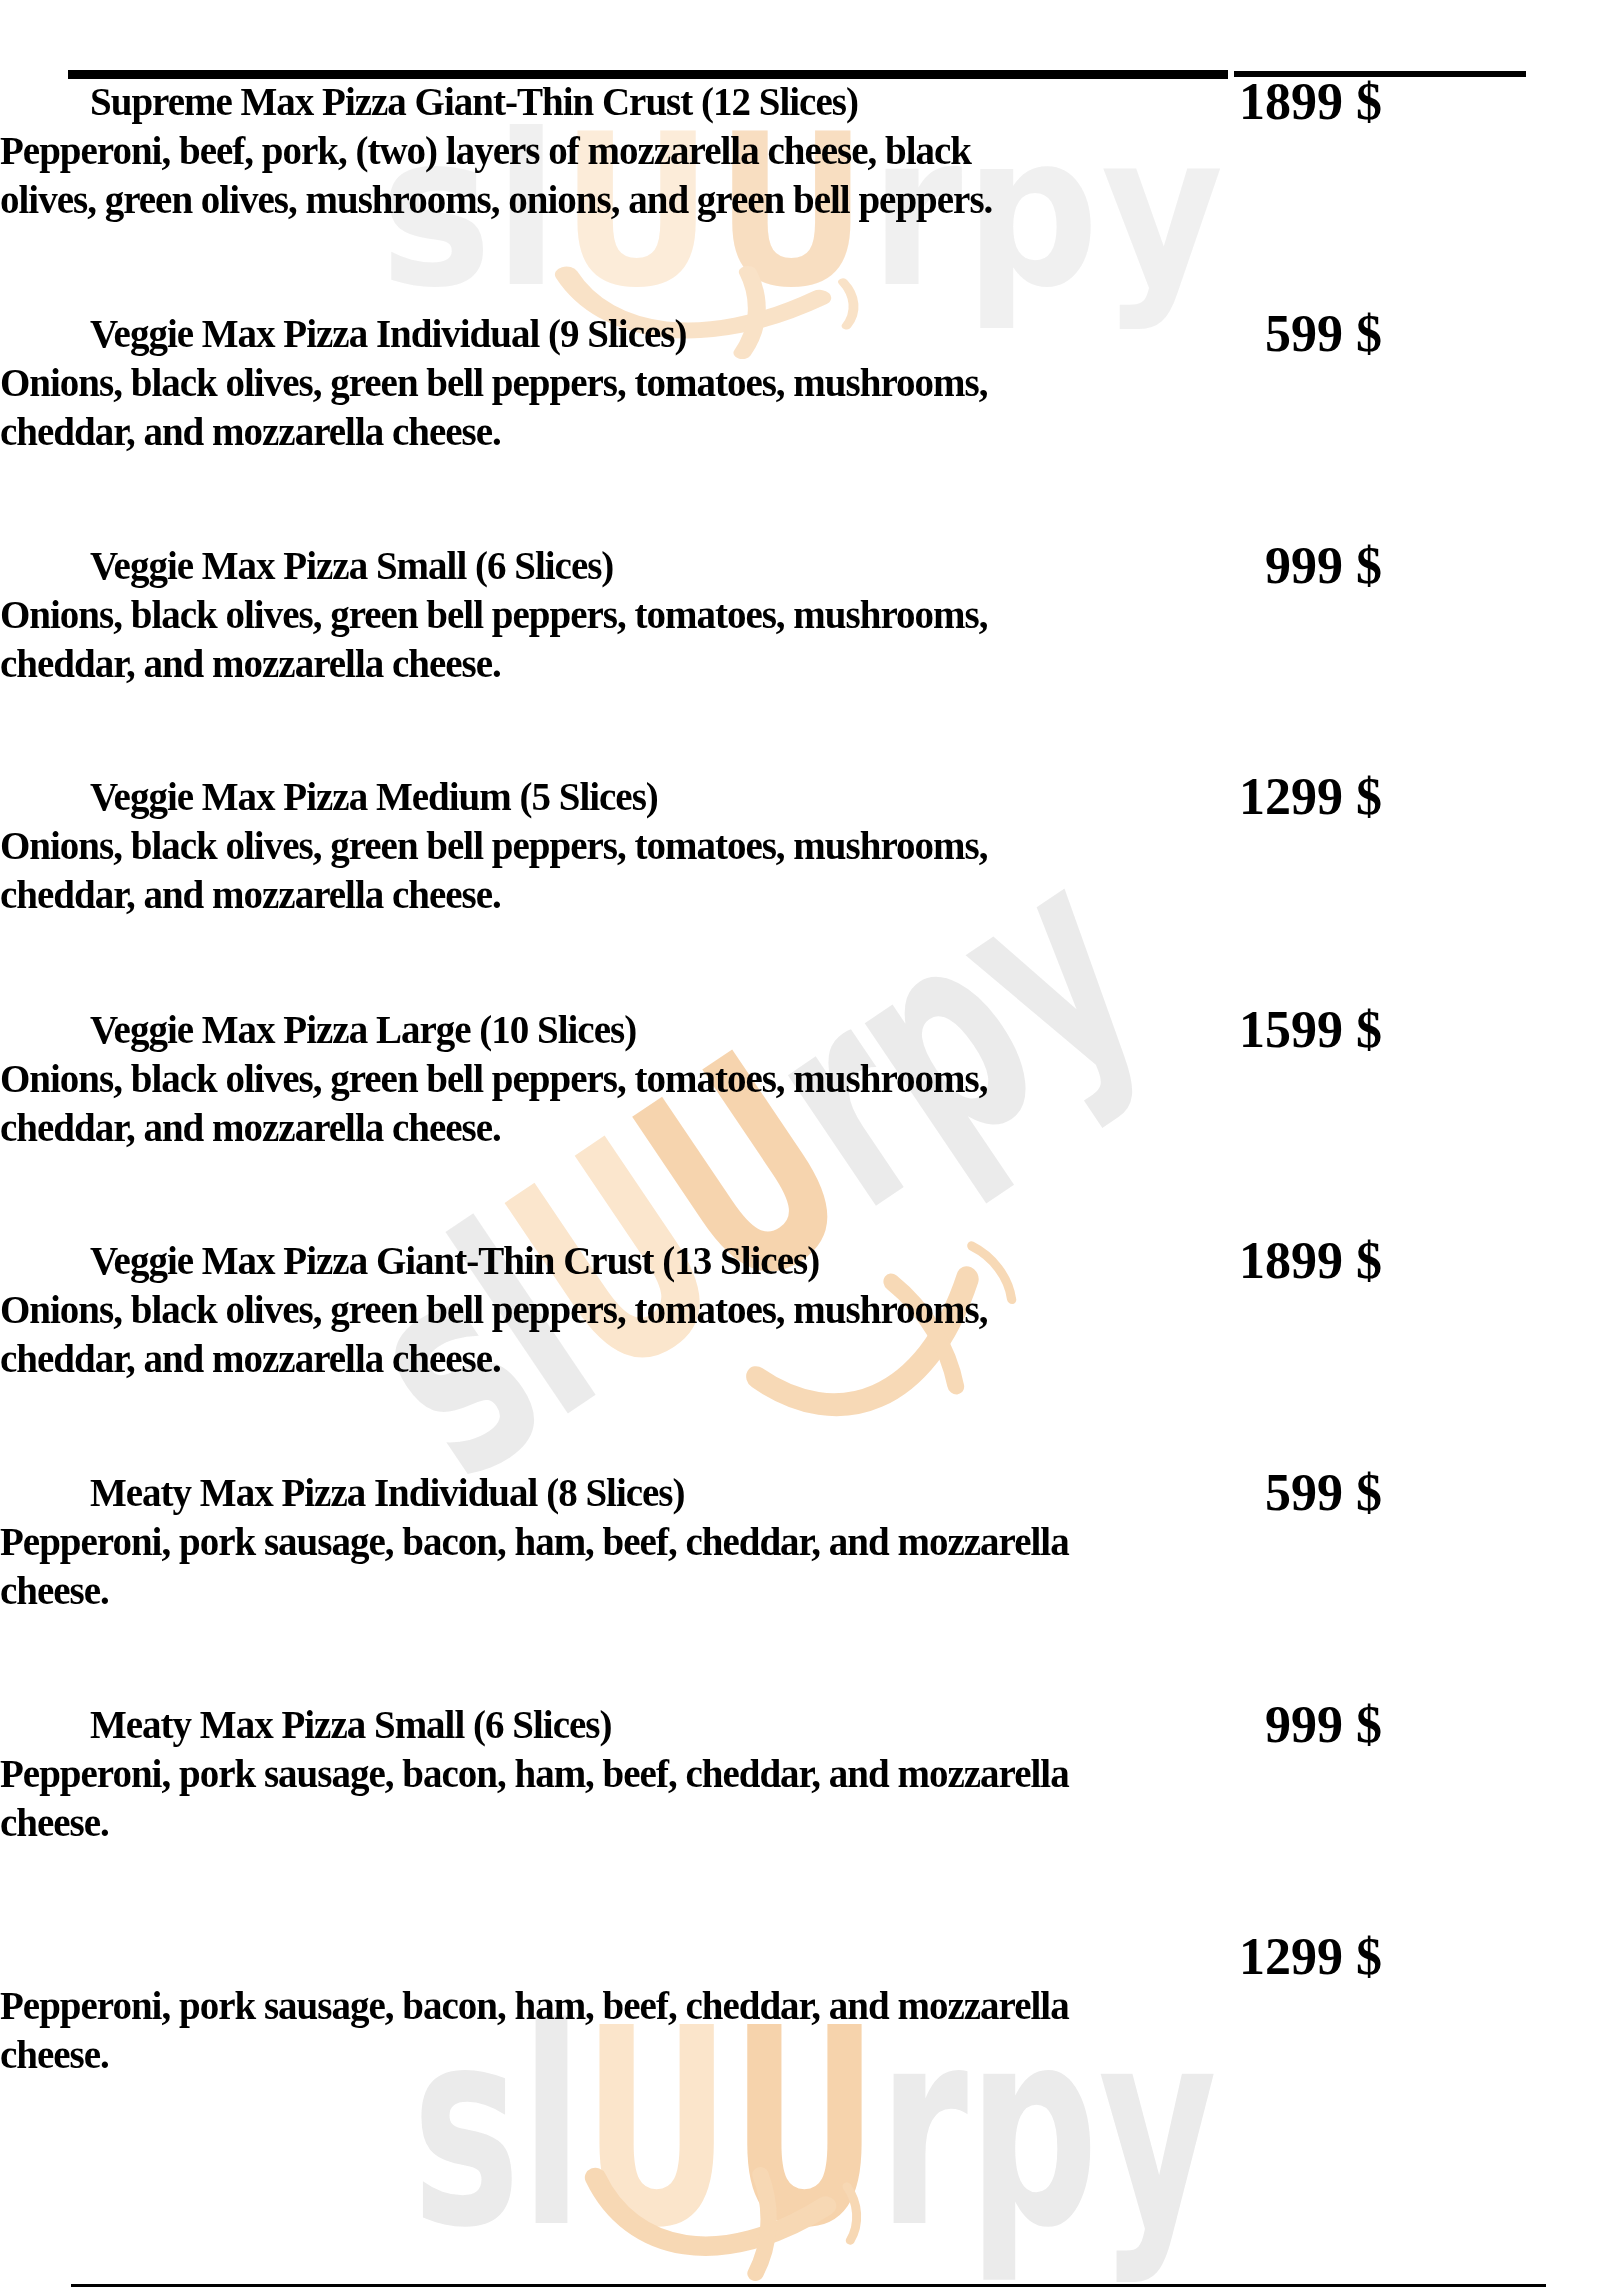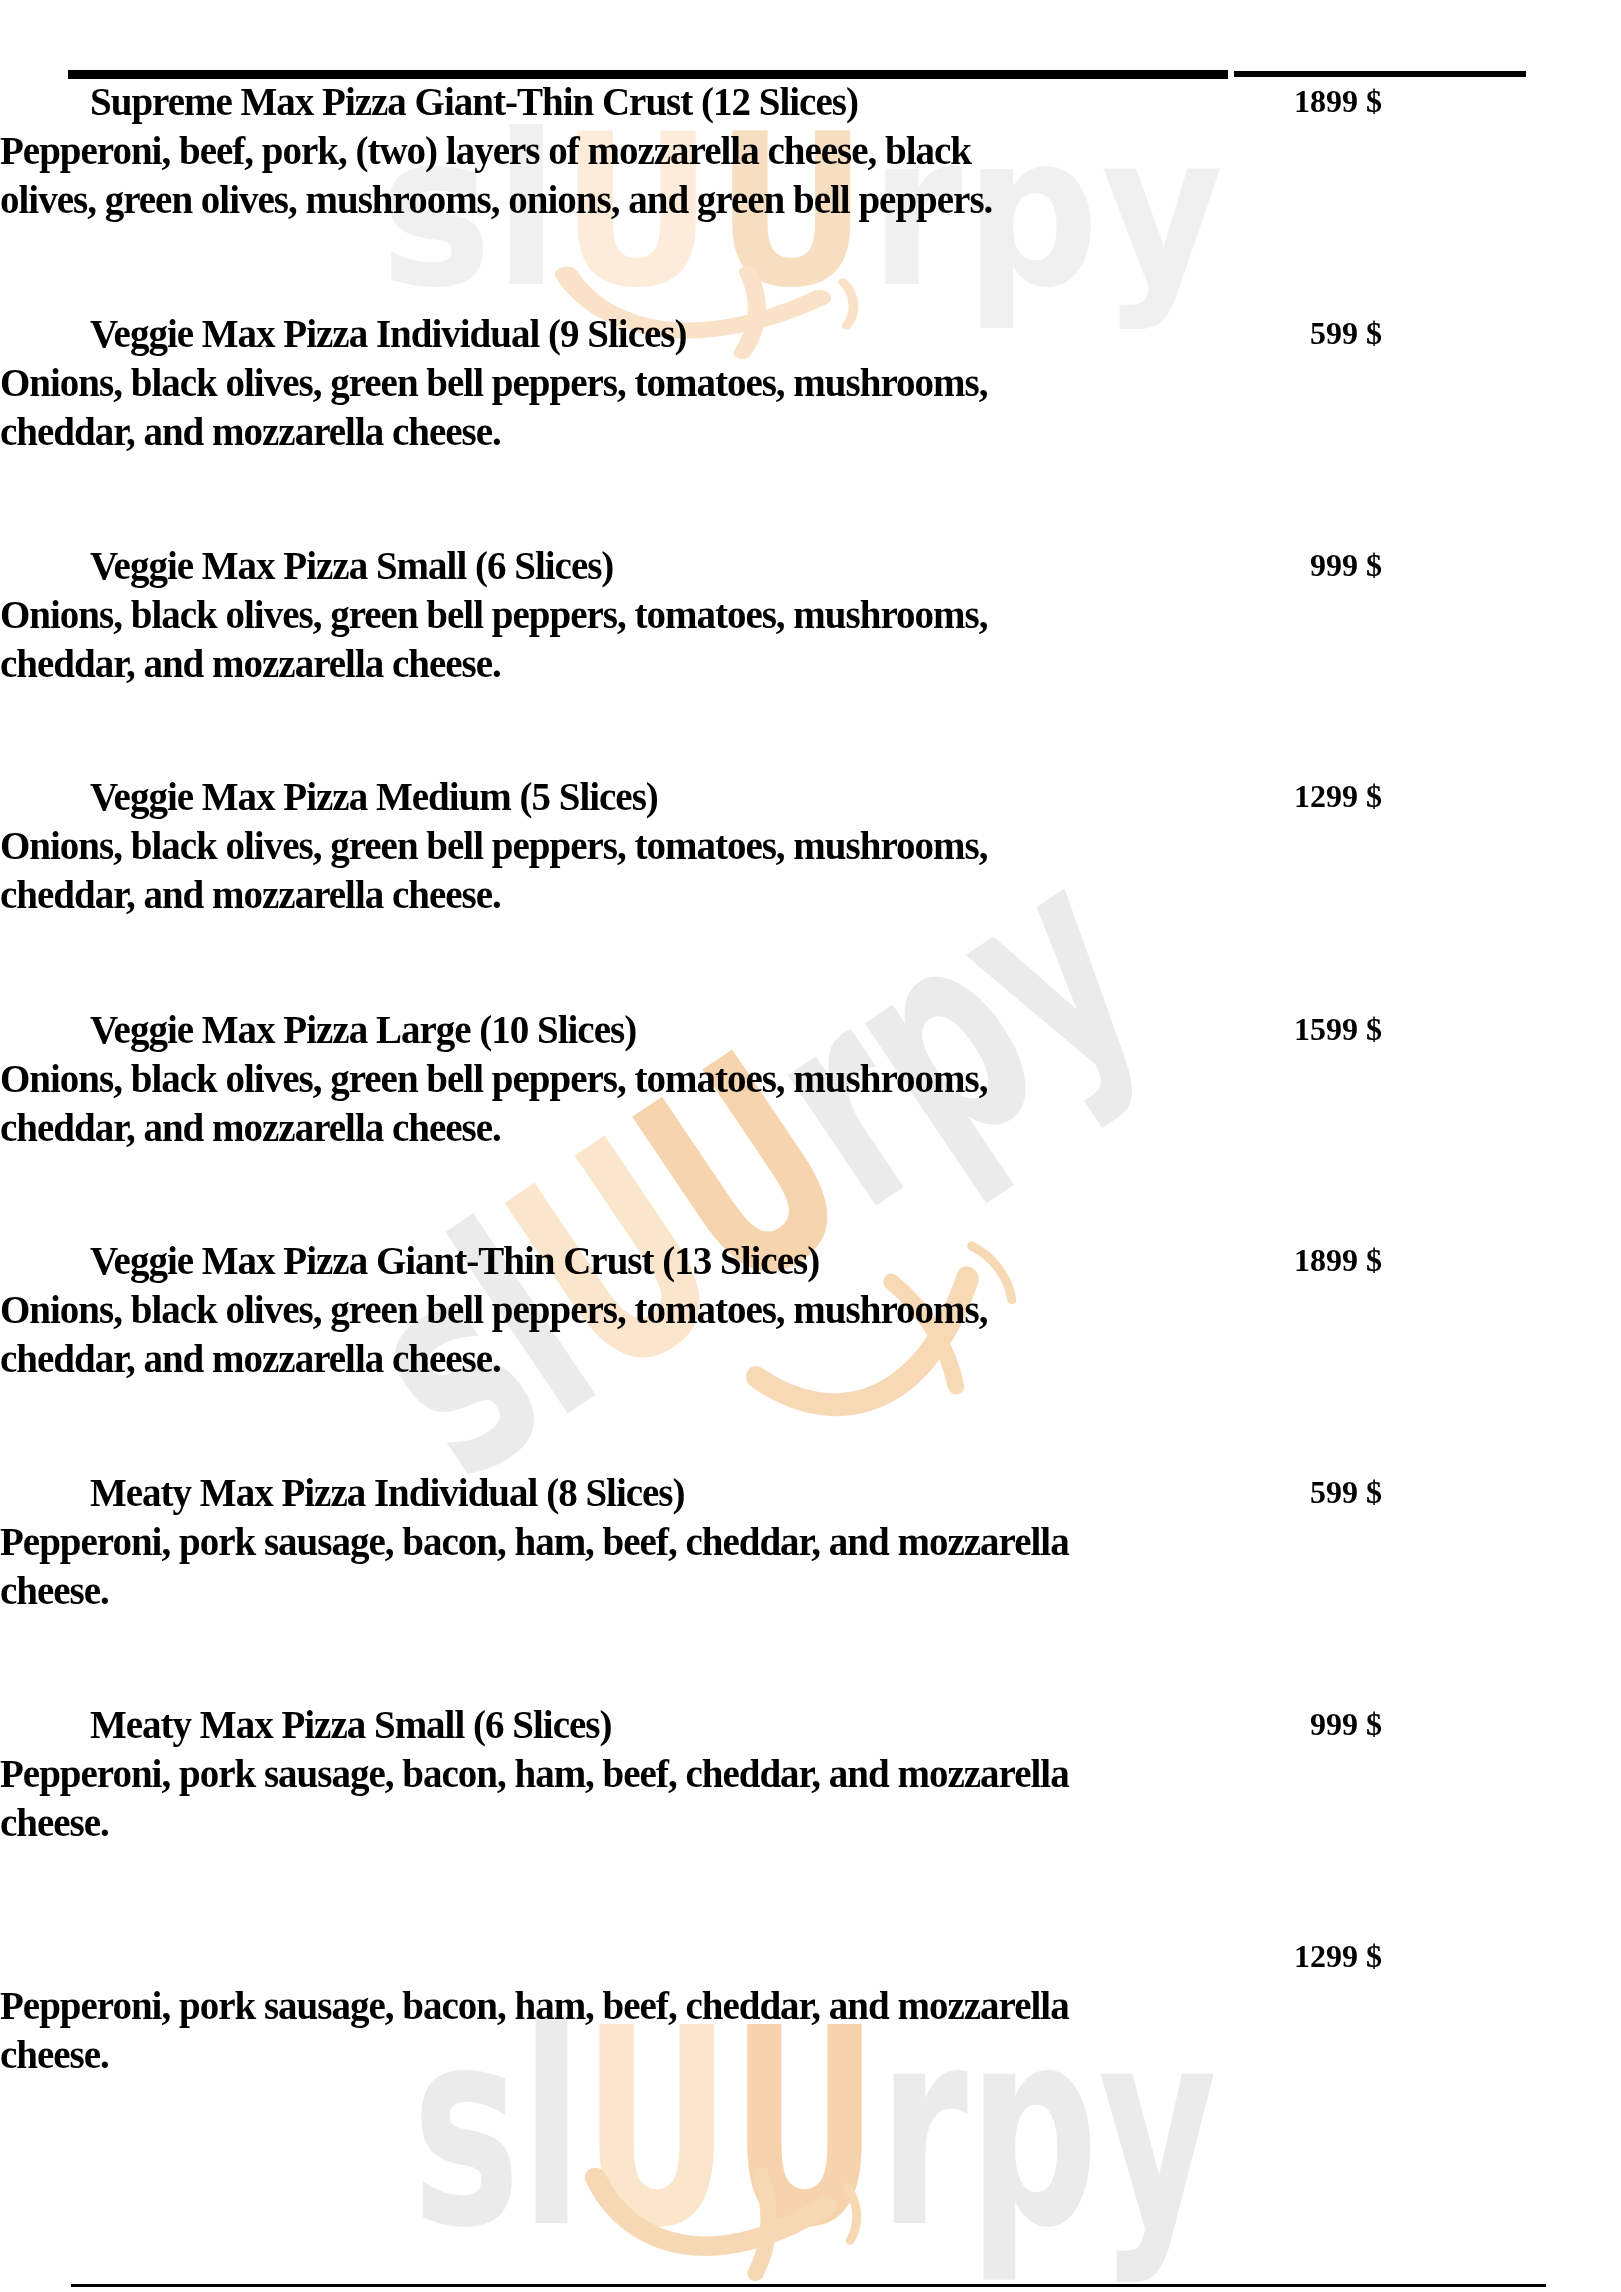--- a/index.html
+++ b/index.html
@@ -51,21 +51,21 @@
 
   .menu-item { position:absolute; left:0; width:100%;font-weight:bold; }
   .item-head { position:relative; height:49px; }
   .item-name {
     position:absolute; left:90px; top:0;
     font-size:39px; line-height:49px; letter-spacing:-1px;
     white-space:nowrap;
   }
   .item-price {
     position:absolute; right:239px; top:0;
-    font-size:32px; line-height:49px;
+    font-size:52px; line-height:49px;
     white-space:nowrap;
     text-align:right;
   }
   .item-desc {
     width:1078px;
     font-size:39px; line-height:49px; letter-spacing:-1px;
     white-space:pre-line;
   }
 </style>
 </head>

